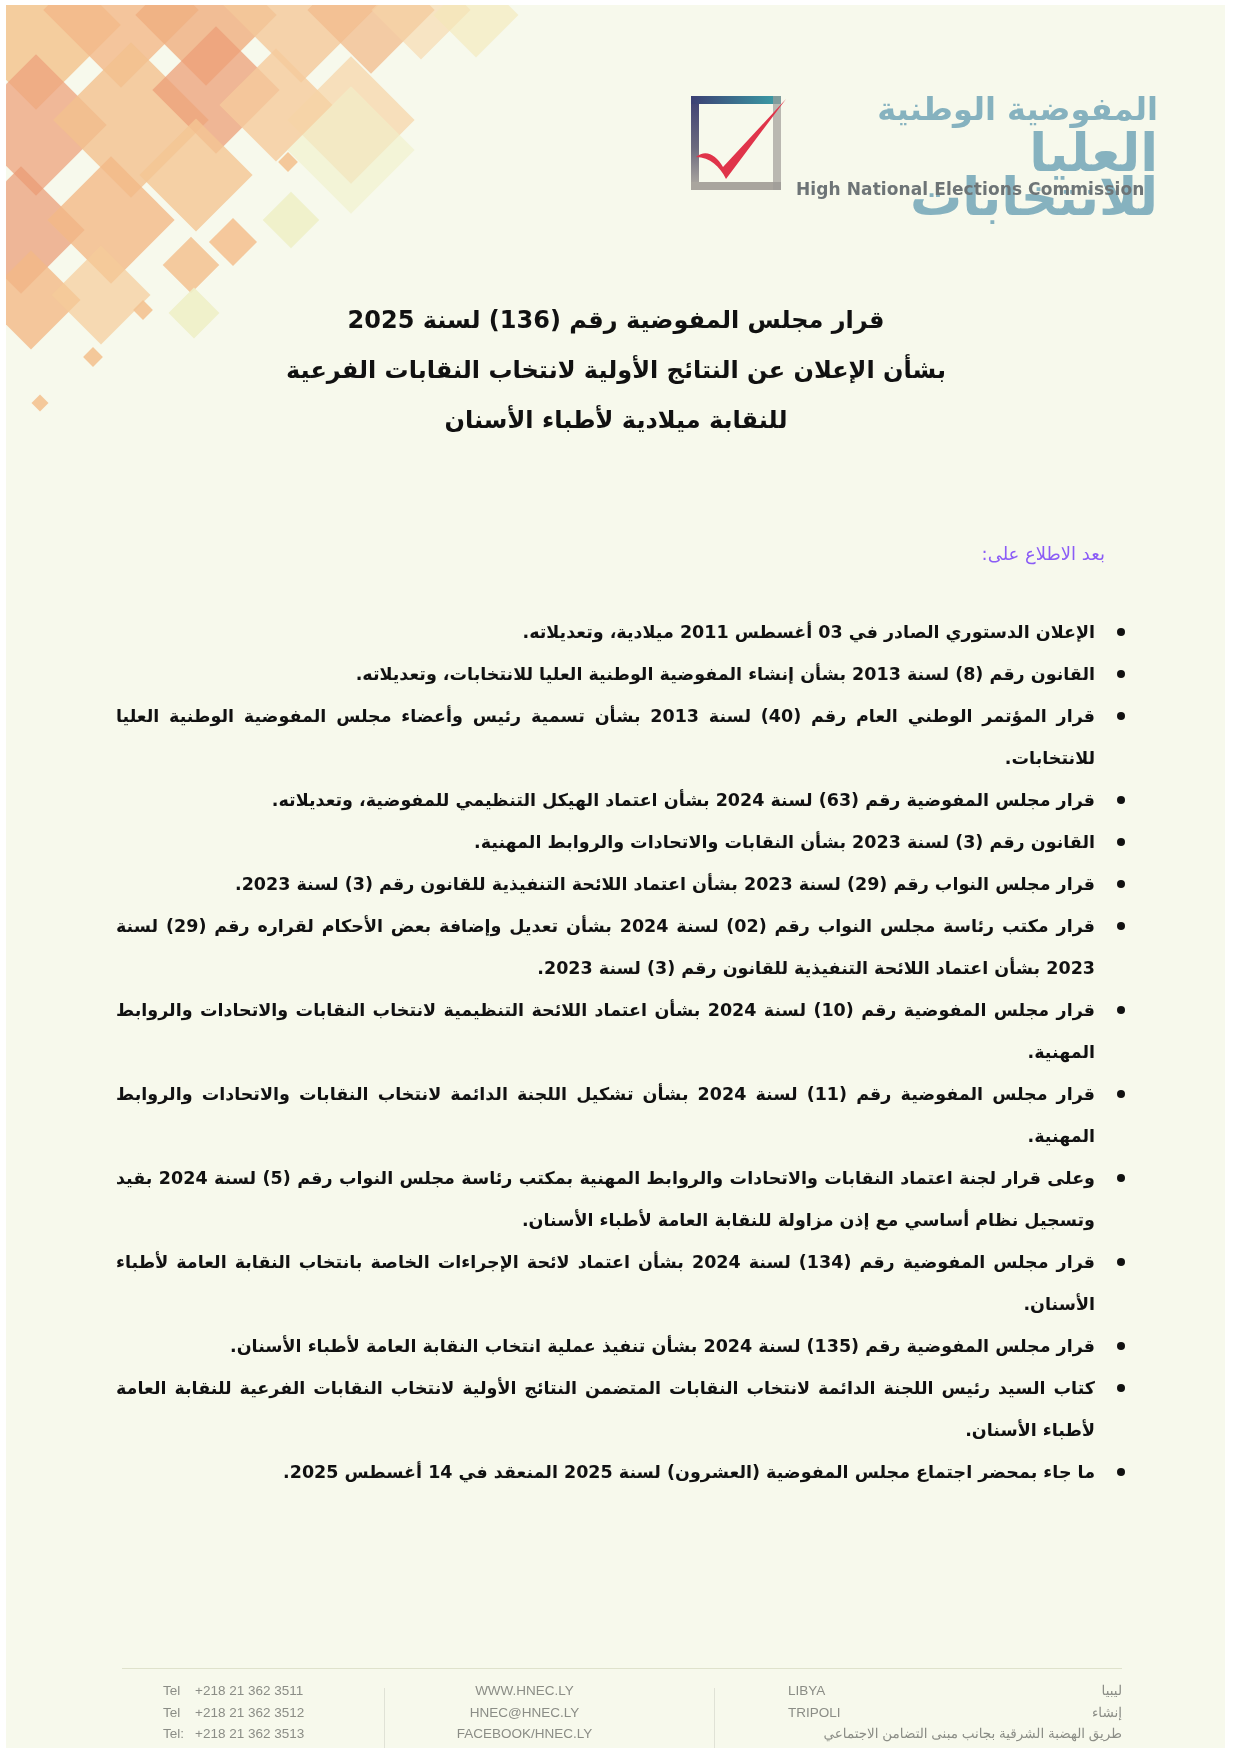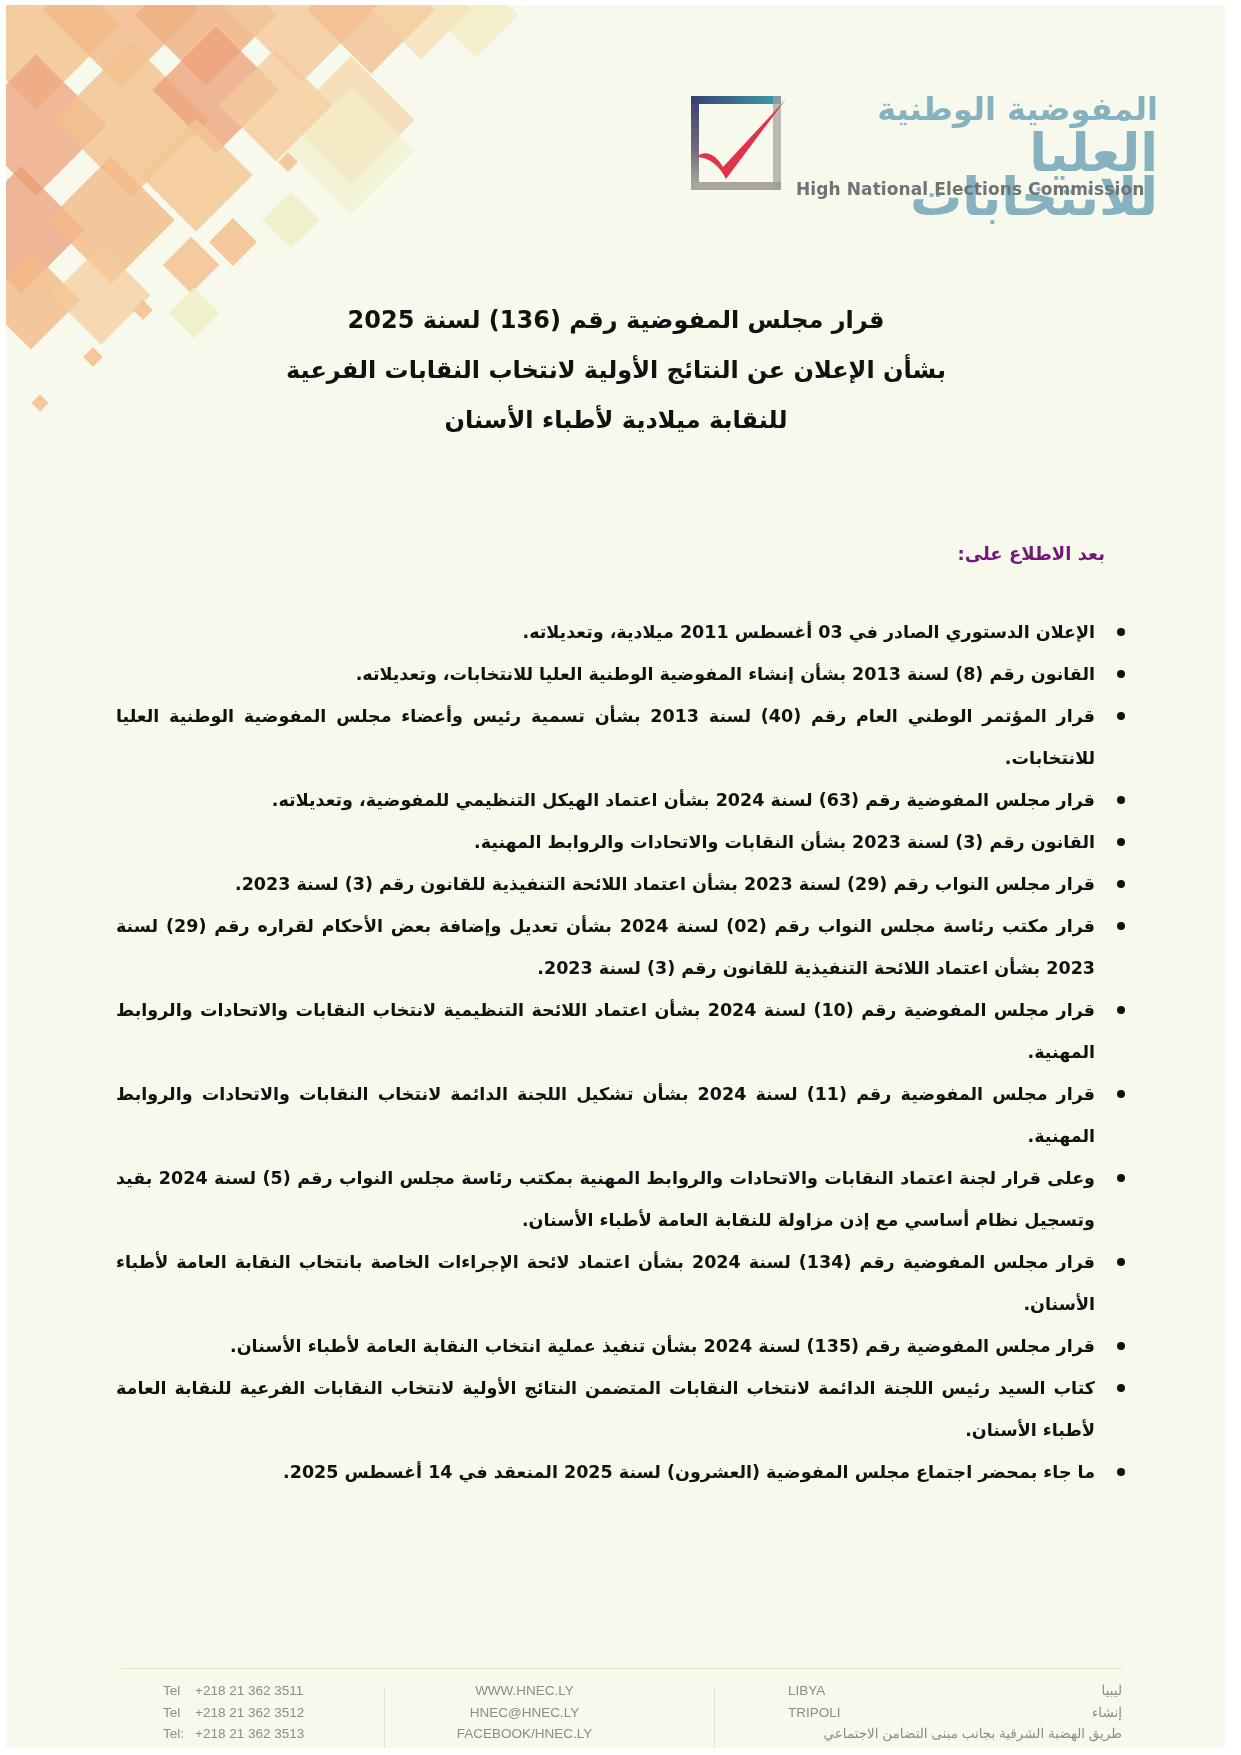--- a/index.html
+++ b/index.html
@@ -24,22 +24,22 @@
   .logo-ar .l2 { font-size: 52px; display: block; letter-spacing: 4px; }
   .logo-en { position: absolute; left: 108px; top: 86px; font-size: 17px; font-weight: bold;
     color: #6d7476; font-family: "DejaVu Sans", sans-serif; white-space: nowrap; letter-spacing: 0.1px; }
 
   
   .title { position: absolute; left: 150px; width: 920px; top: 290px; text-align: center; direction: rtl;
     font-family: "DejaVu Sans", sans-serif; font-weight: bold; color: #111; }
   .title div { font-size: 24px; line-height: 50px; }
 
   
-  .preamble { position: absolute; right: 120px; top: 538px; direction: rtl; font-weight: bold; font-size: 18px;
-    color: #701a75; }
+  .preamble { position: absolute; right: 120px; top: 538px; direction: rtl; font-weight: normal; font-size: 18px;
+    color: #8b5cf6; }
   .items { position: absolute; left: 110px; right: 96px; top: 606px; direction: rtl; margin: 0; padding: 0;
     list-style: none; }
   .items li { position: relative; padding-right: 34px; font-weight: bold; font-size: 17.5px; line-height: 42px;
     color: #111; text-align: justify; }
   .items li .bullet { position: absolute; right: 4px; top: 17px; width: 8px; height: 8px; border-radius: 50%;
     background: #111; }
 
   
   .footer-rule { position: absolute; left: 116px; width: 1000px; top: 1663px; height: 1px; background: #dfe2cc; }
   .footer { position: absolute; left: 116px; width: 1000px; top: 1675px; height: 70px; font-family: "Liberation Sans", sans-serif;

